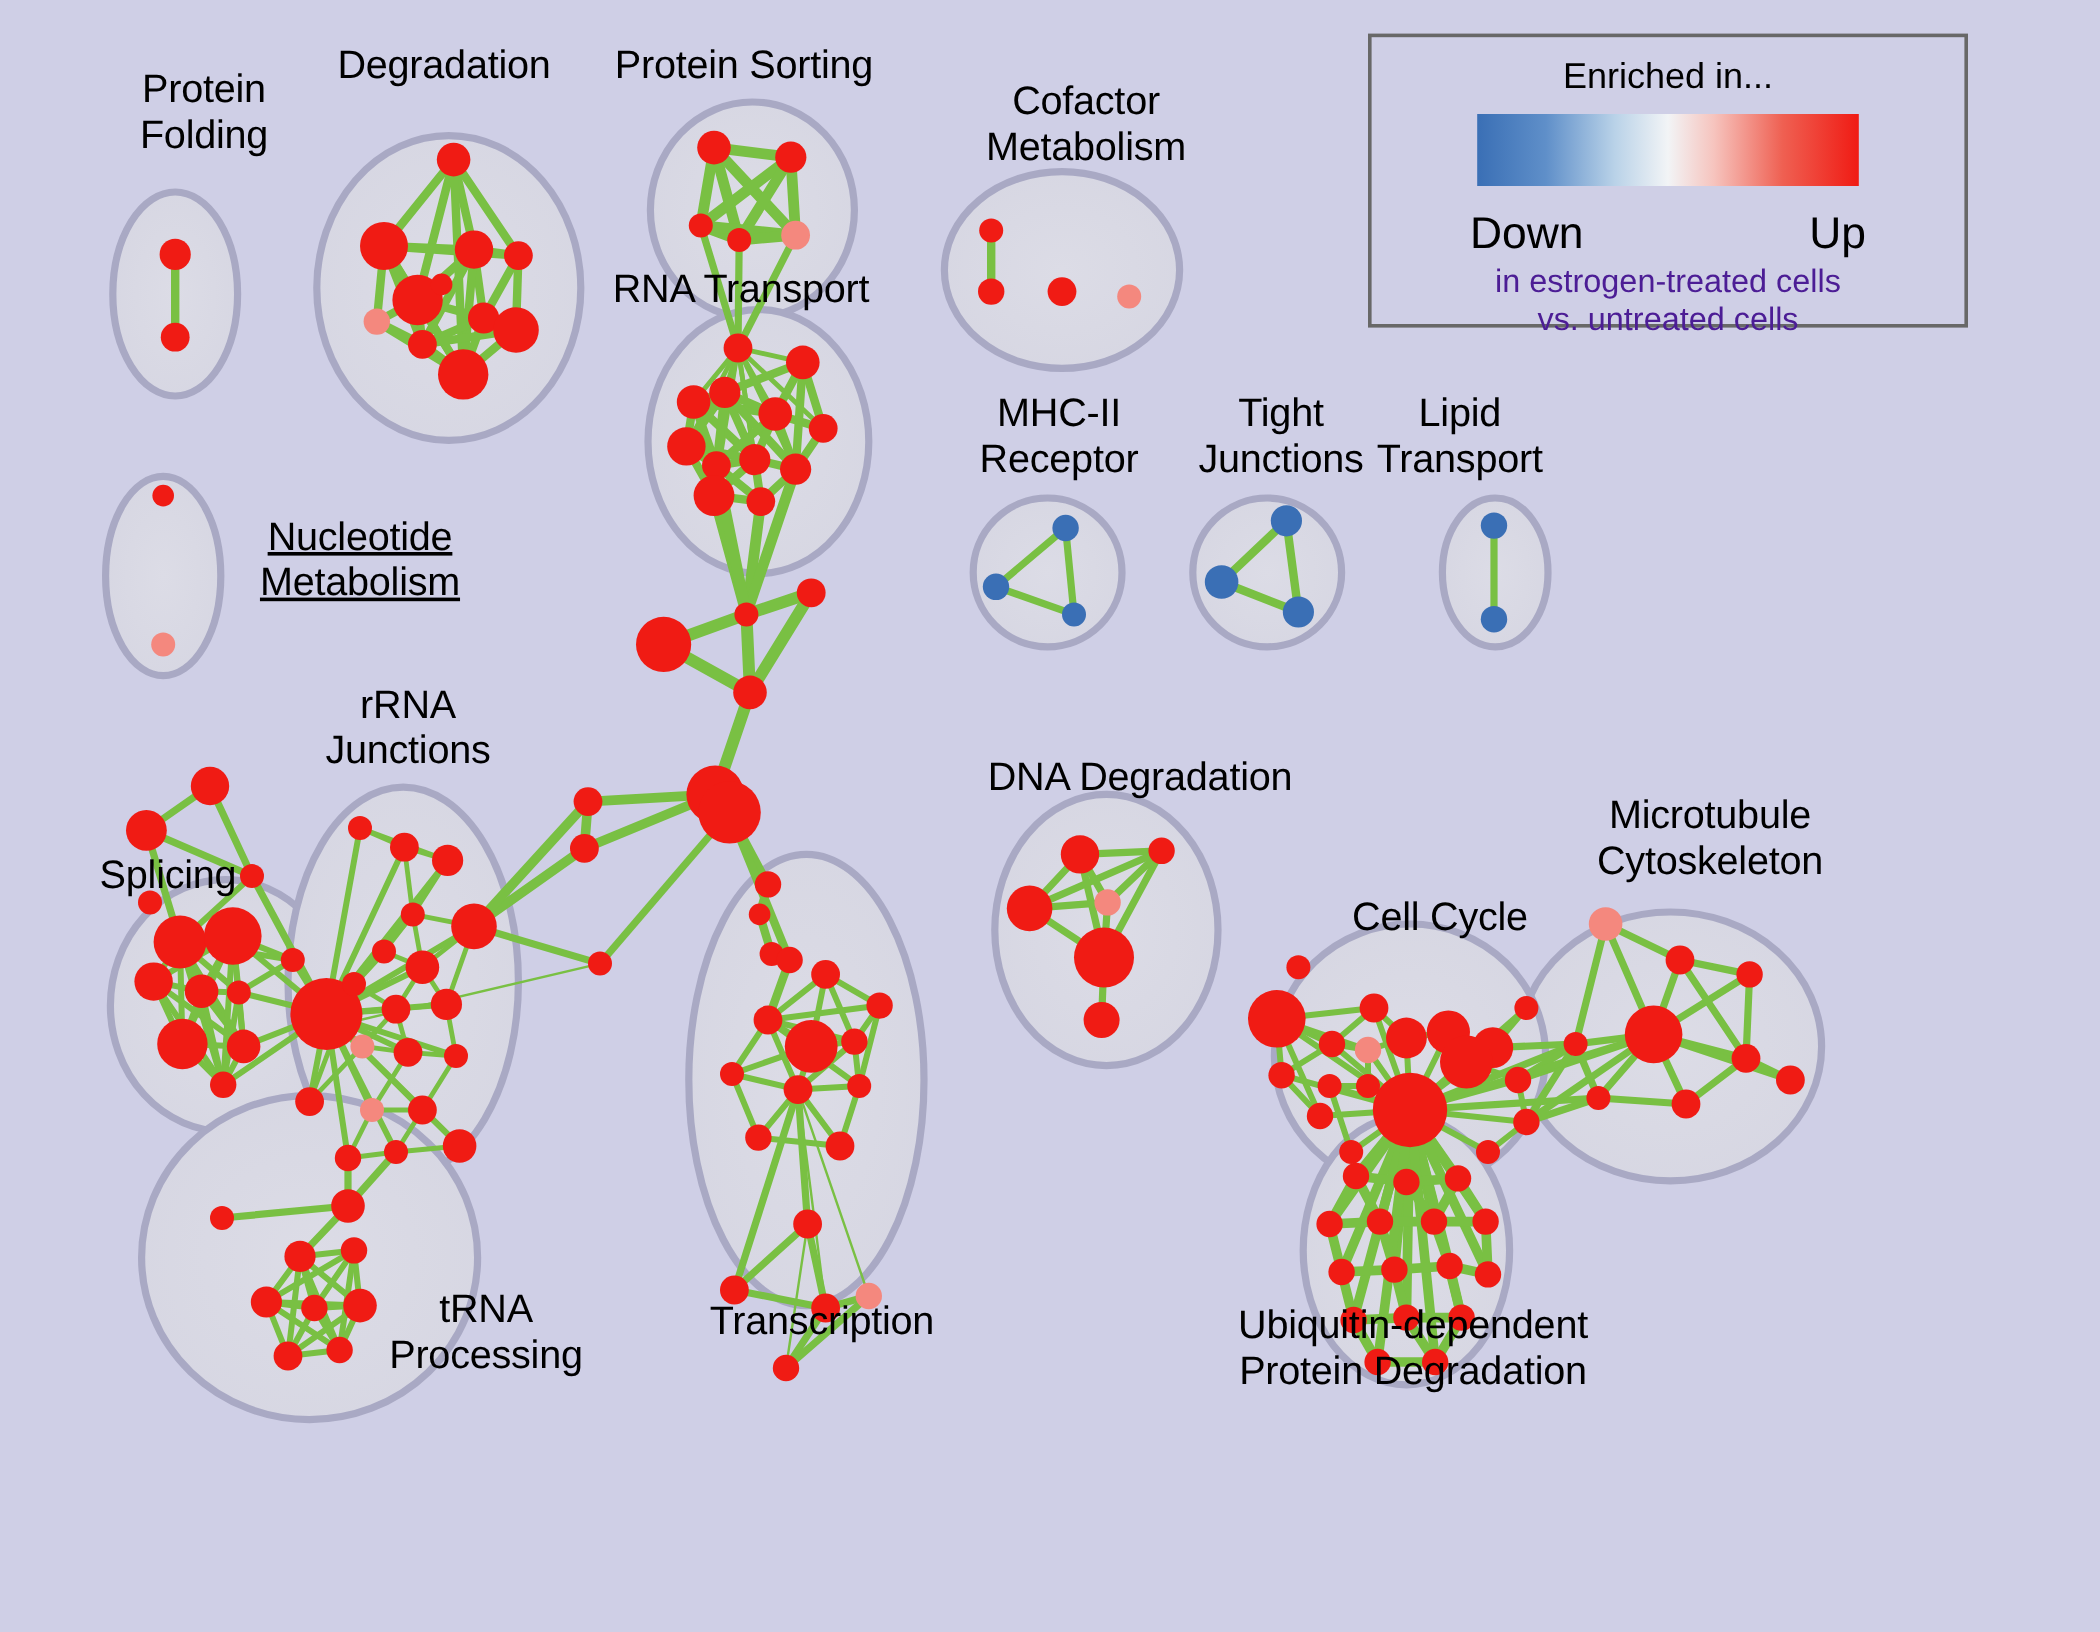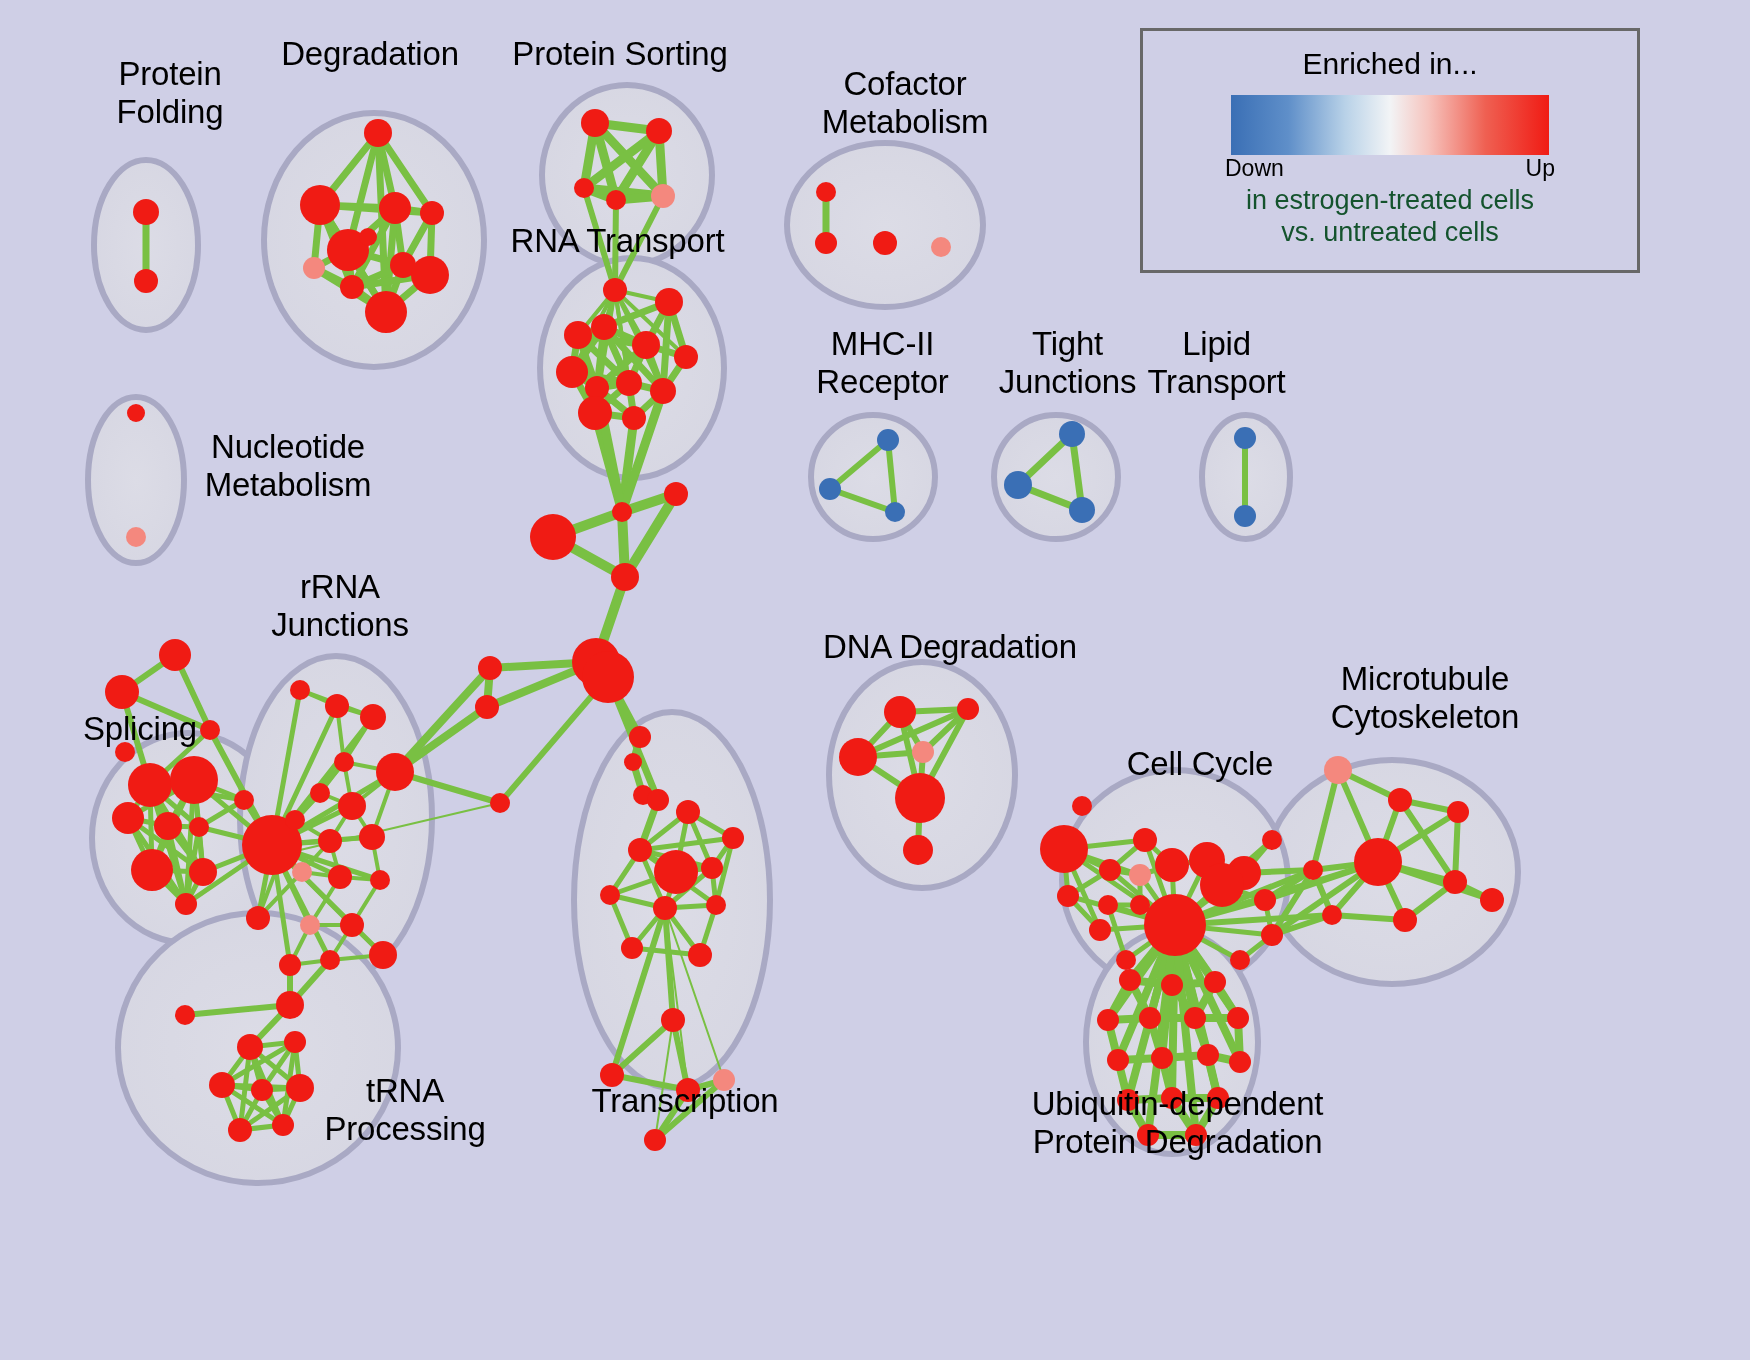--- a/index.html
+++ b/index.html
@@ -37,28 +37,28 @@
     color:#000;
     margin-top:16px;
   }
   #legend .lg-bar{
     margin:14px auto 0 auto;
     width:318px;height:60px;
     background:linear-gradient(to right,#3a6fb5 0%,#5f8fc9 18%,#b9d2e8 36%,#f2f4f6 50%,#f6c4be 62%,#ef6052 80%,#f01b14 100%);
   }
   #legend .lg-ends{
     display:flex;justify-content:space-between;
-    width:330px;margin:0 auto 0 auto;
-    font-size:23px;color:#000;
+    width:330px;margin:19px auto 0 auto;
+    font-size:37px;color:#000;
   }
   #legend .lg-sub{
     text-align:center;
     font-size:27px;
     line-height:32px;
-    color:#14532d;
+    color:#4c1d95;
     margin-top:2px;
     white-space:pre-line;
   }
 </style>
 </head>
 <body>
 
 <div id="stage">
 
   <svg class="netsvg" viewBox="0 0 1750 1360">
@@ -734,21 +734,21 @@
     </g>
   </svg>
 
   <div class="cluster-label" style="left:75px;top:55px;width:190px;">Protein
 Folding</div>
   <div class="cluster-label" style="left:255px;top:35px;width:230px;">Degradation</div>
   <div class="cluster-label" style="left:480px;top:35px;width:280px;">Protein Sorting</div>
   <div class="cluster-label" style="left:790px;top:65px;width:230px;">Cofactor
 Metabolism</div>
   <div class="cluster-label" style="left:480px;top:222px;width:275px;">RNA Transport</div>
-  <div class="cluster-label" style="left:173px;top:428px;width:230px;">Nucleotide
+  <div class="cluster-label" style="left:185px;top:428px;width:230px;text-decoration:underline;">Nucleotide
 Metabolism</div>
   <div class="cluster-label" style="left:790px;top:325px;width:185px;">MHC-II
 Receptor</div>
   <div class="cluster-label" style="left:975px;top:325px;width:185px;">Tight
 Junctions</div>
   <div class="cluster-label" style="left:1124px;top:325px;width:185px;">Lipid
 Transport</div>
   <div class="cluster-label" style="left:245px;top:568px;width:190px;">rRNA
 Junctions</div>
   <div class="cluster-label" style="left:55px;top:710px;width:170px;">Splicing</div>

